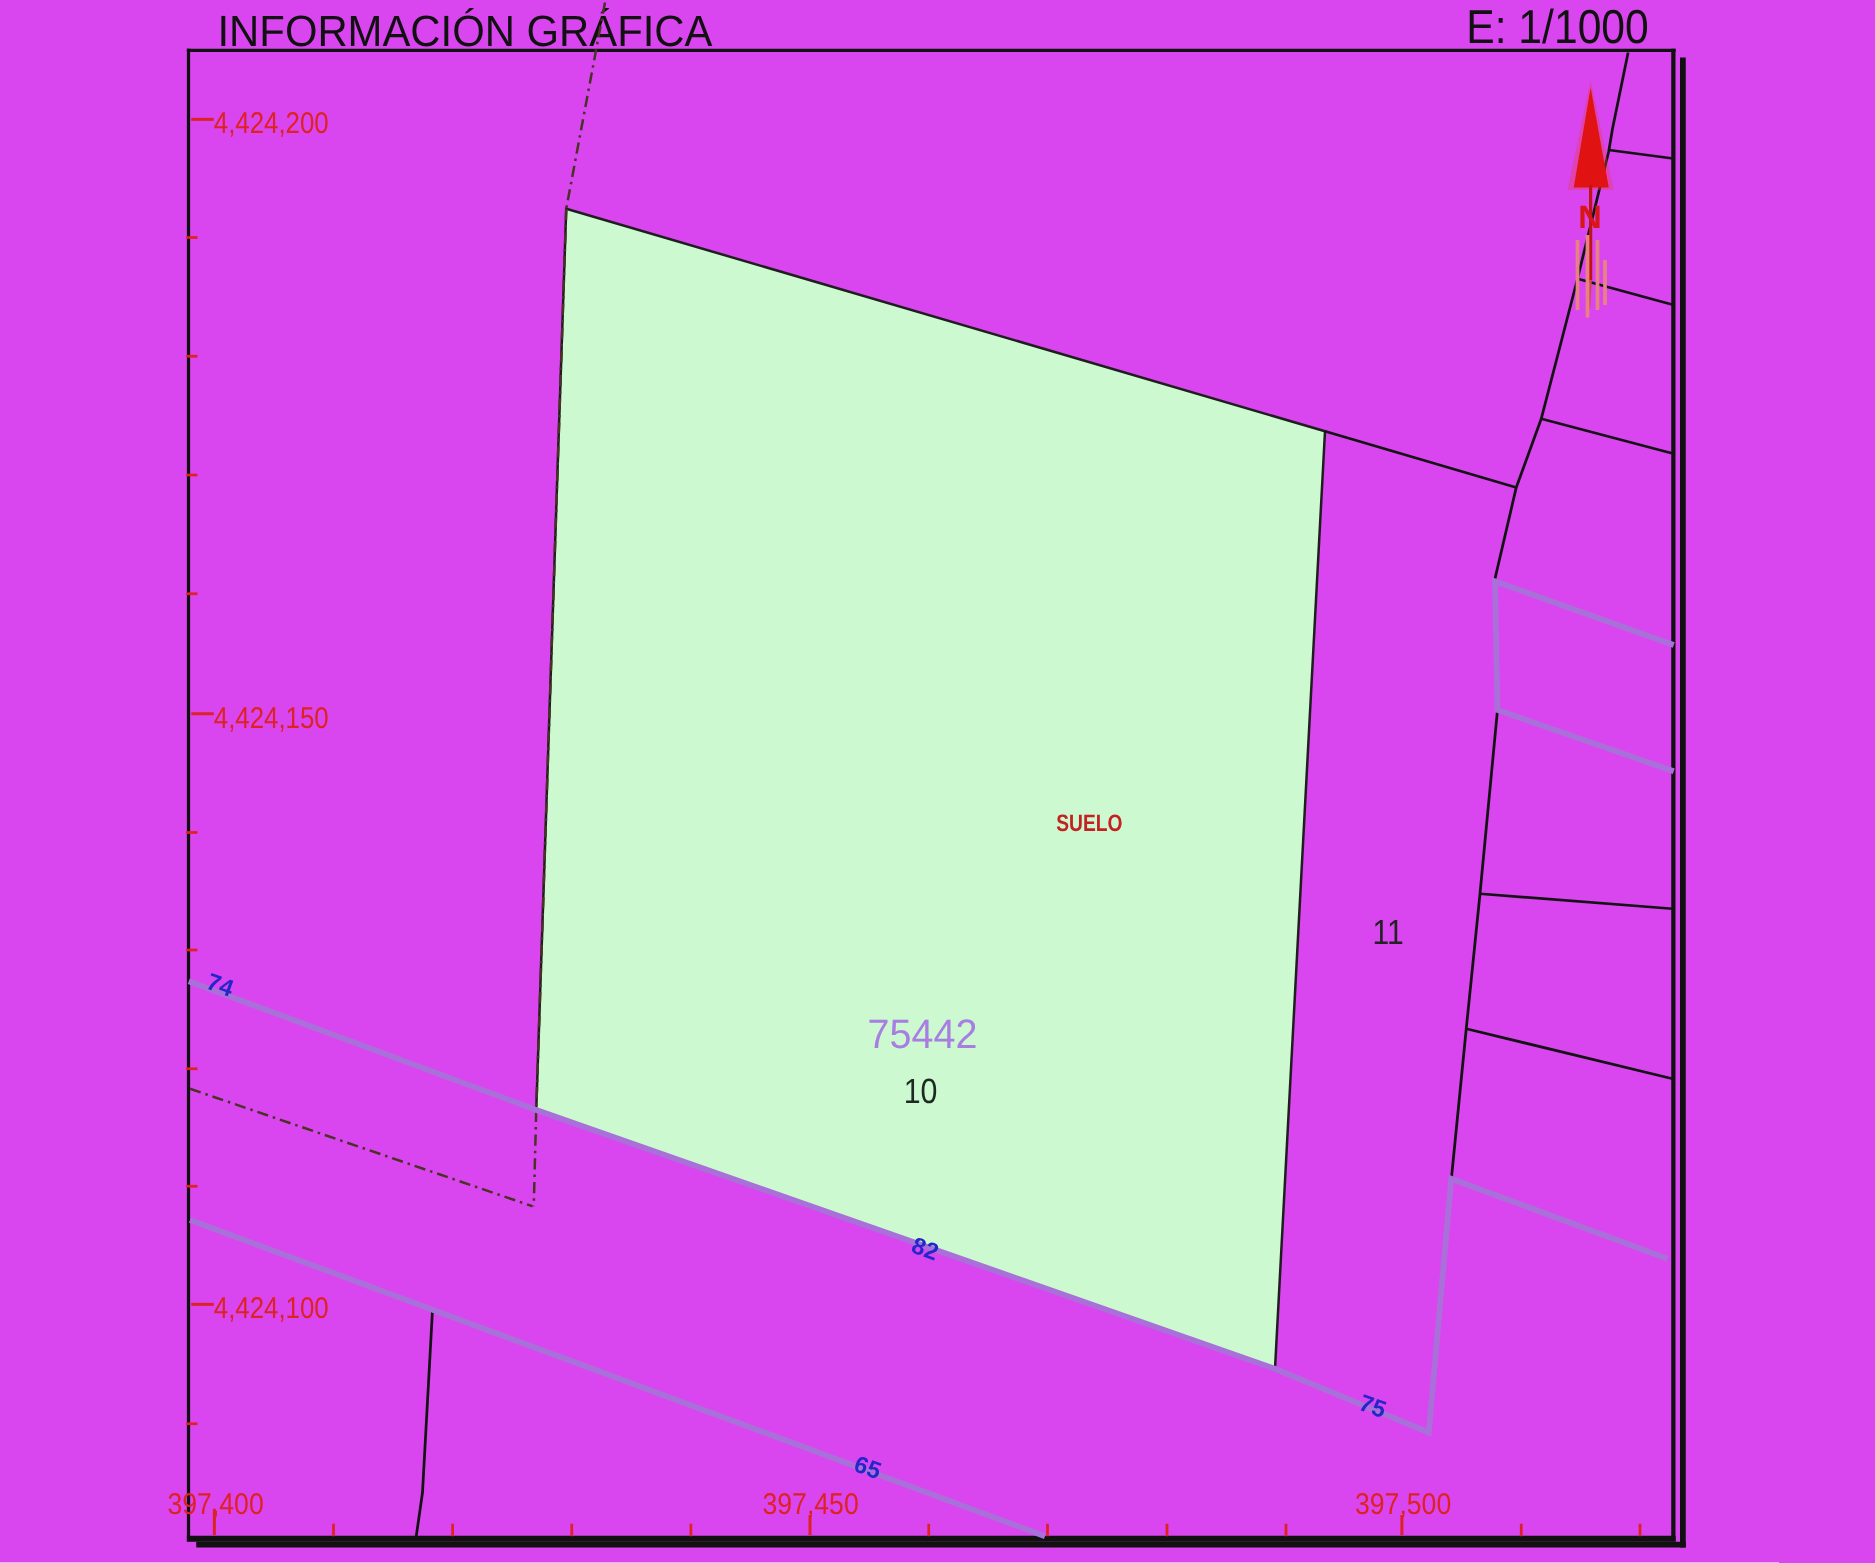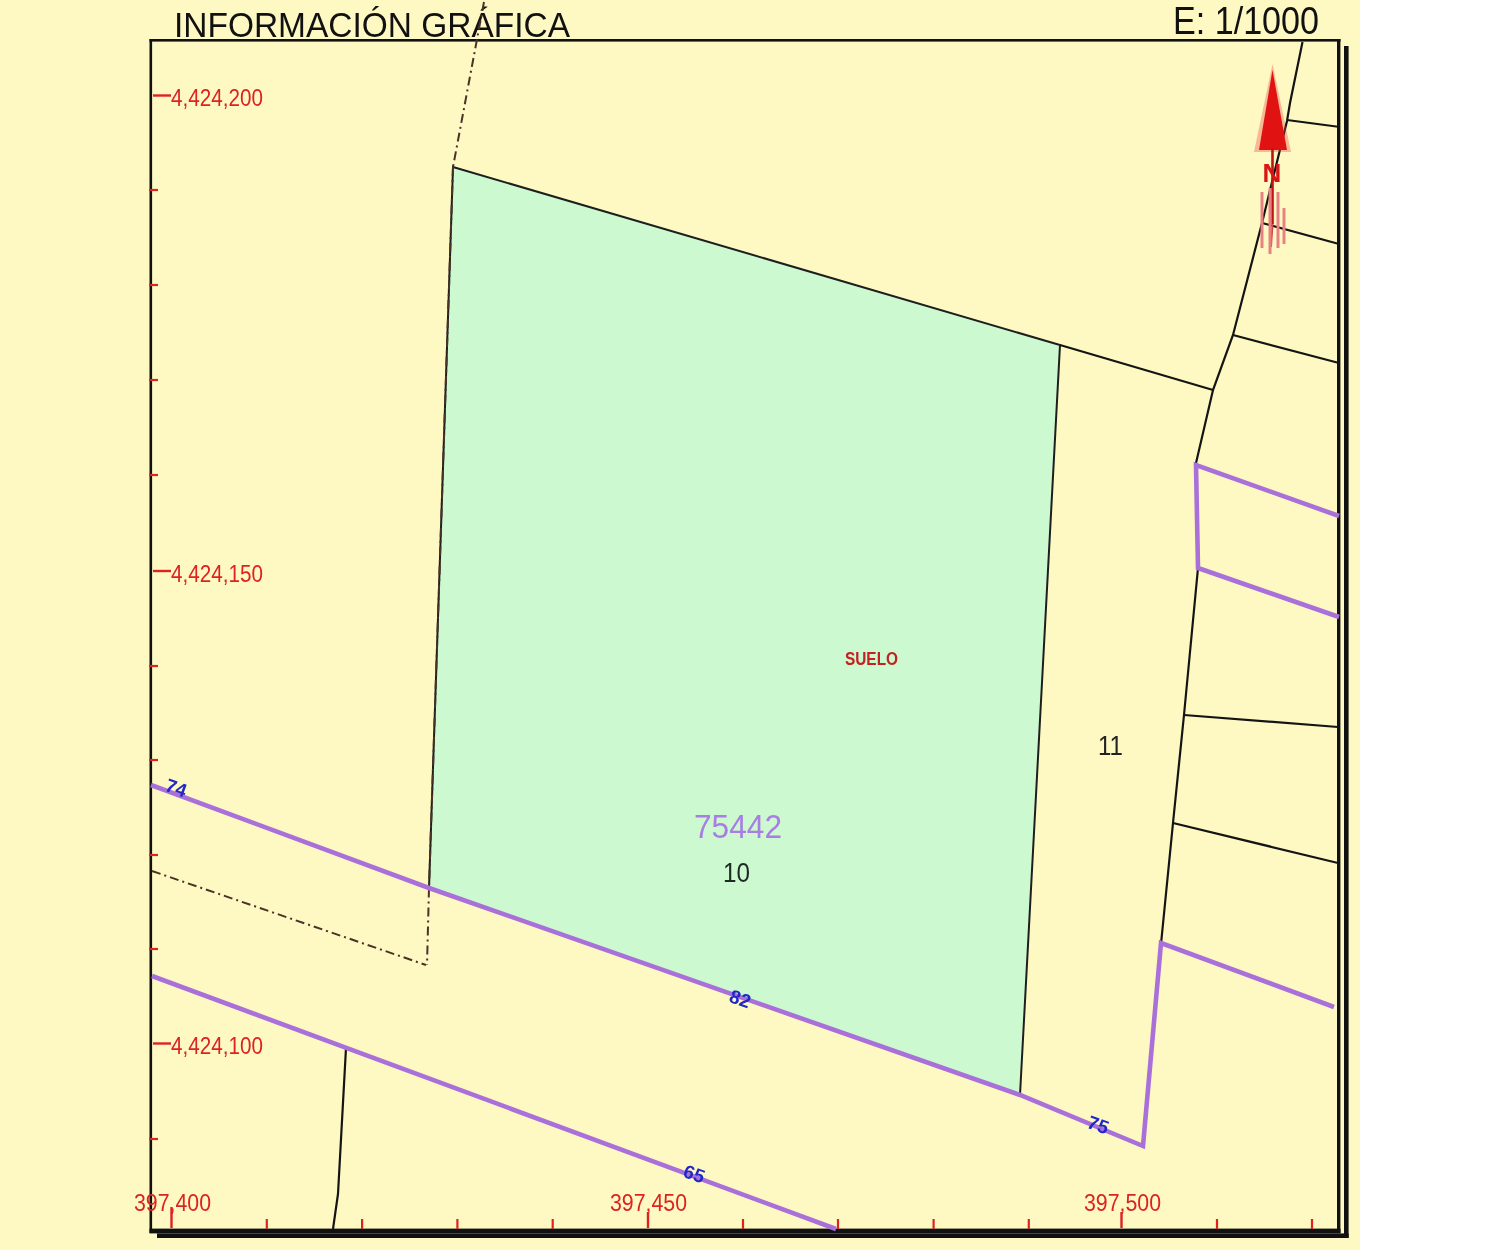--- a/index.html
+++ b/index.html
@@ -1,16 +1,16 @@
 <!DOCTYPE html>
 <html><head>
 <meta charset="utf-8">
 <style>
   html,body{margin:0;padding:0;background:#ffffff;}
-  #page{position:relative;width:1360px;height:1250px;background:#fef9c3;overflow:hidden;
+  #page{position:relative;width:1500px;height:1250px;background:#d946ef;overflow:hidden;
         font-family:"Liberation Sans", sans-serif;}
   svg{position:absolute;left:0;top:0;}
   text{font-family:"Liberation Sans", sans-serif;}
 </style>
 </head>
 <body>
 <div id="page">
 <svg width="1500" height="1250" viewBox="0 0 1500 1250">
 
 <text x="174" y="37" font-size="35" fill="#111" textLength="396" lengthAdjust="spacingAndGlyphs">INFORMACIÓN GRÁFICA</text>

